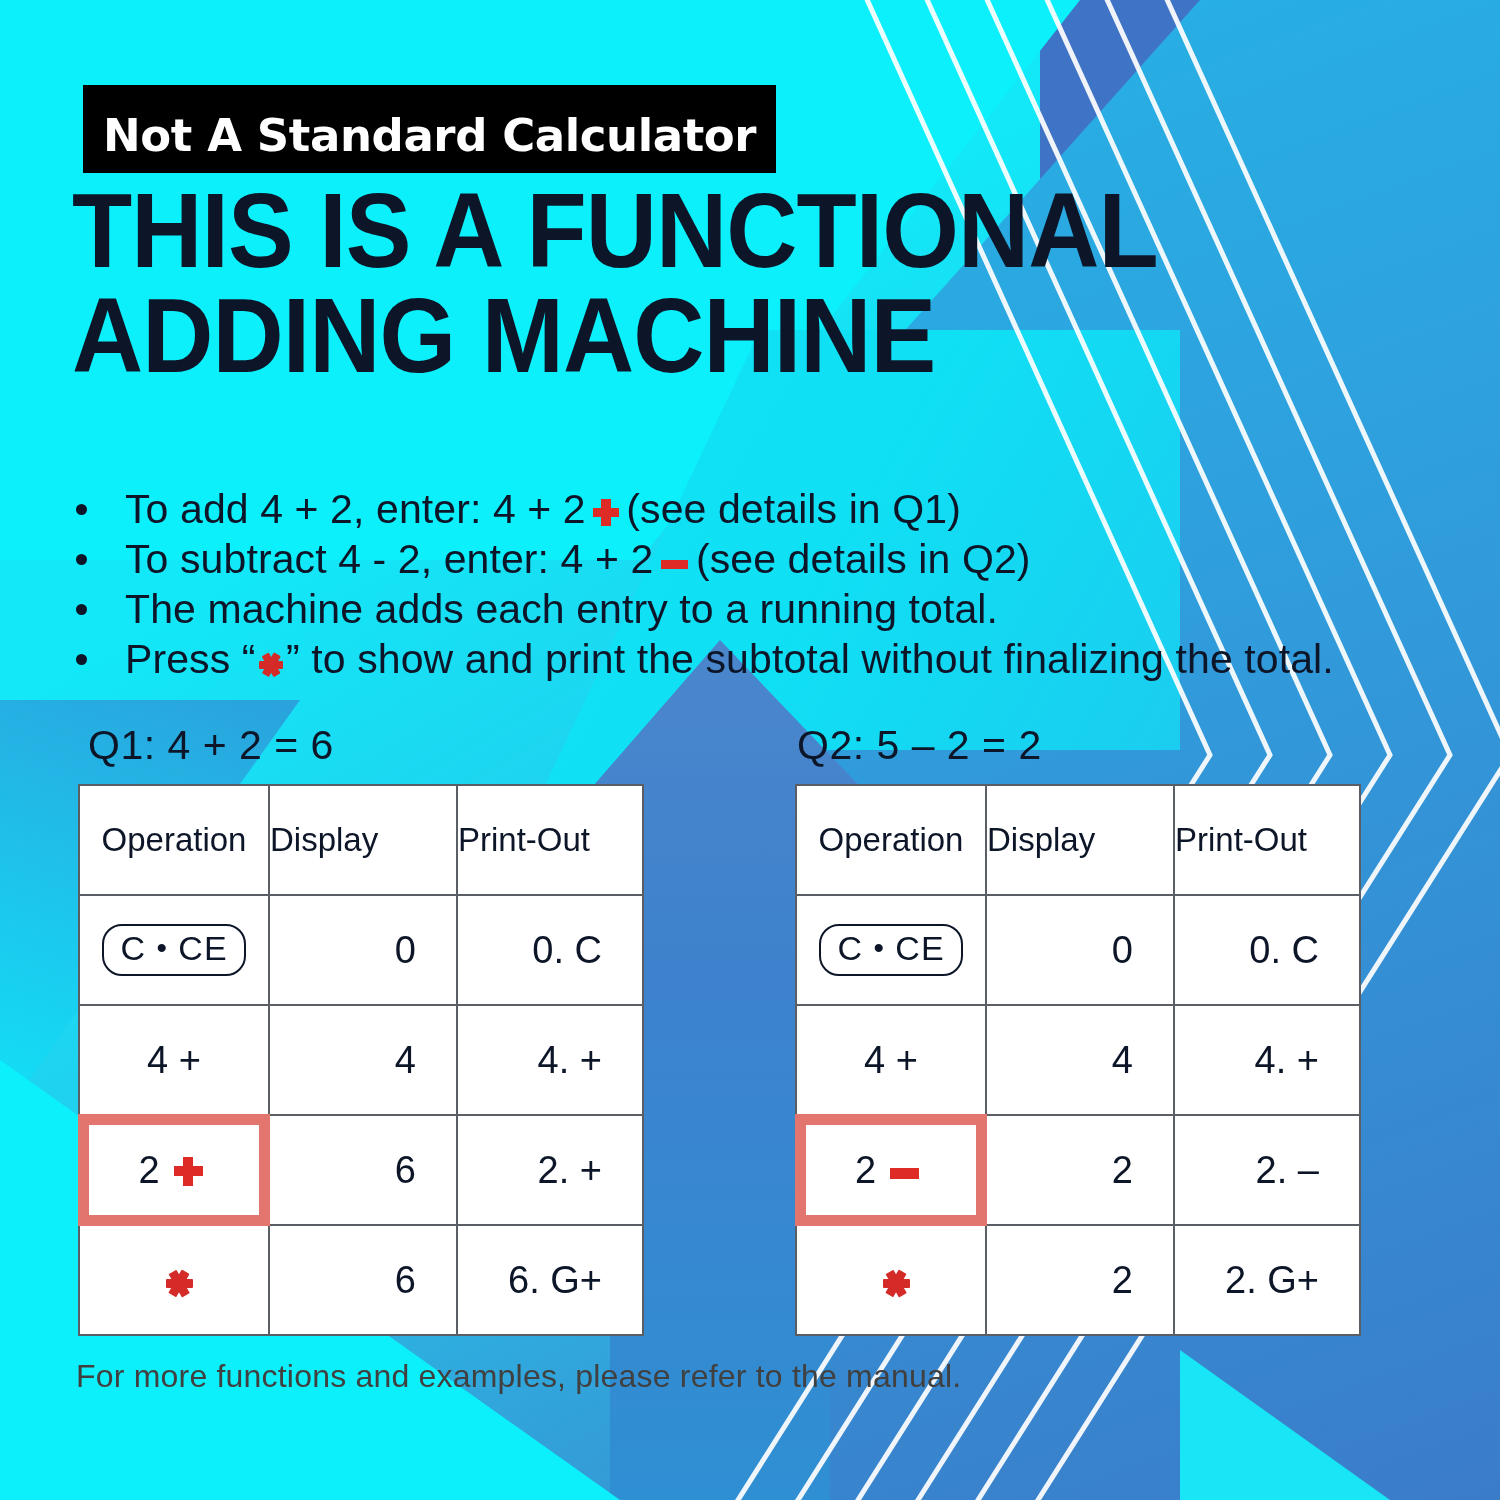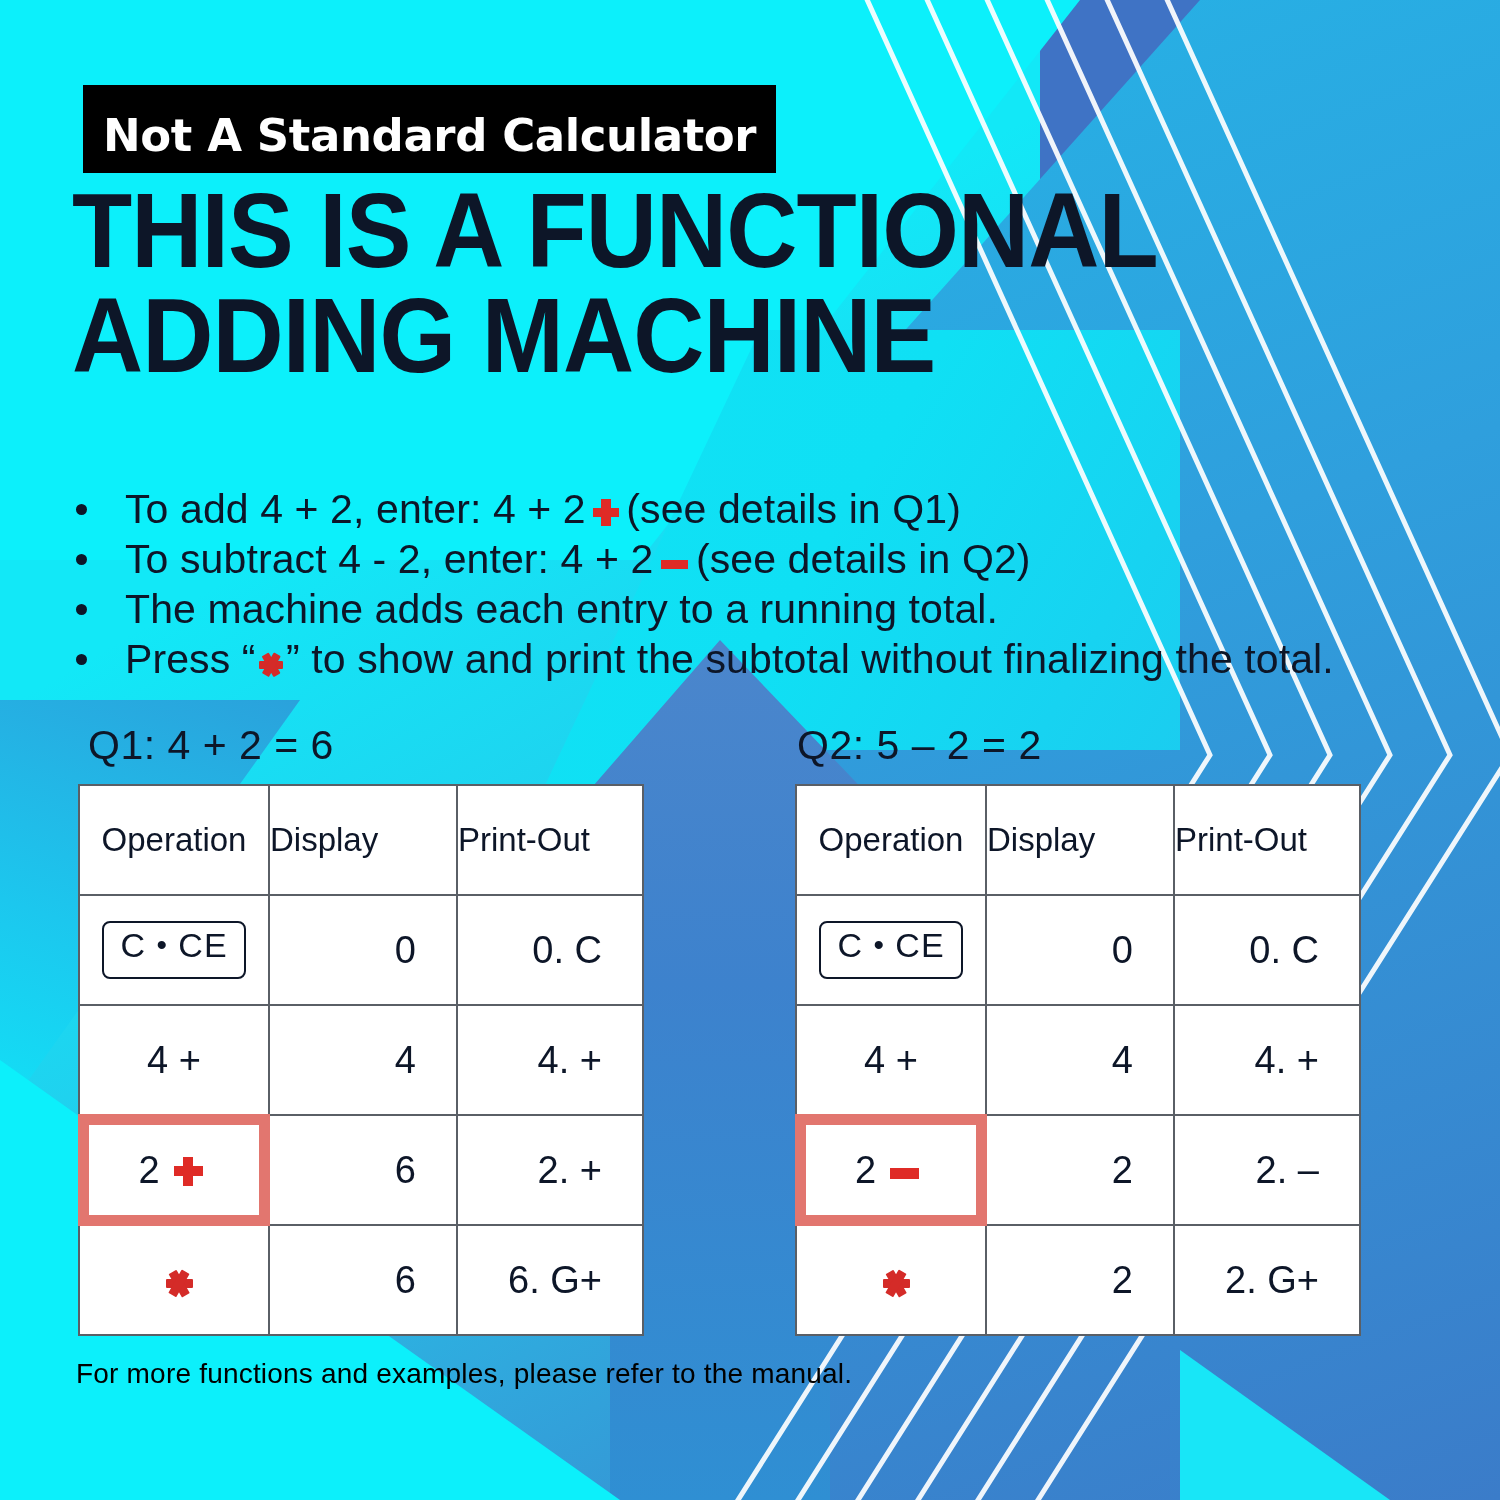--- a/index.html
+++ b/index.html
@@ -83,33 +83,33 @@
   table.calc.t2{left:795px;top:784px;width:558px;}
   table.calc td,table.calc th{border:2px solid #5a5f66;height:108px;
     color:#0d1628;font-size:38px;font-weight:normal;text-align:center;padding:0;margin-left:8px;}
   table.calc th{font-size:33px;}
   table.calc td.op,table.calc th.op{width:188px;}
   table.calc td.dp,table.calc th.dp{width:186px;}
   table.calc td.po,table.calc th.po{width:184px;}
   table.calc td.dp,table.calc td.po{text-align:right;padding-right:40px;}
   table.calc th.dp,table.calc th.po{text-align:left;padding-right:0;}
 
-  .cce{display:inline-block;border:2.5px solid #0d1628;border-radius:8px;
-    padding:3px 16px 12px 16px;font-size:34px;letter-spacing:1px;line-height:1.15;}
+  .cce{display:inline-block;border:2.5px solid #0d1628;border-radius:20px;
+    padding:3px 16px 6px 16px;font-size:34px;letter-spacing:1px;line-height:1.15;}
   .cce .mid{font-size:30px;vertical-align:2px;}
 
   td.hl{position:relative;}
   td.hl .box{position:absolute;left:-2px;top:-2px;right:-2px;bottom:-2px;
     border:11px solid #e2766f;box-sizing:border-box;}
   td.hl .inner{position:relative;z-index:2;}
 
   .op-cell{padding-right:48px;text-align:right;}
 
-  .footer{position:absolute;left:76px;top:1358px;color:#000000;
-    font-size:28px;letter-spacing:0.2px;}
+  .footer{position:absolute;left:76px;top:1358px;color:#404040;
+    font-size:32px;letter-spacing:0.2px;}
 </style>
 </head>
 <body>
 
 <div class="canvas">
 
   <div class="bg-base"></div>
   <div class="bg-blue-right"></div>
   <div class="bg-wedge-mid"></div>
   <div class="bg-cyan-tl"></div>

